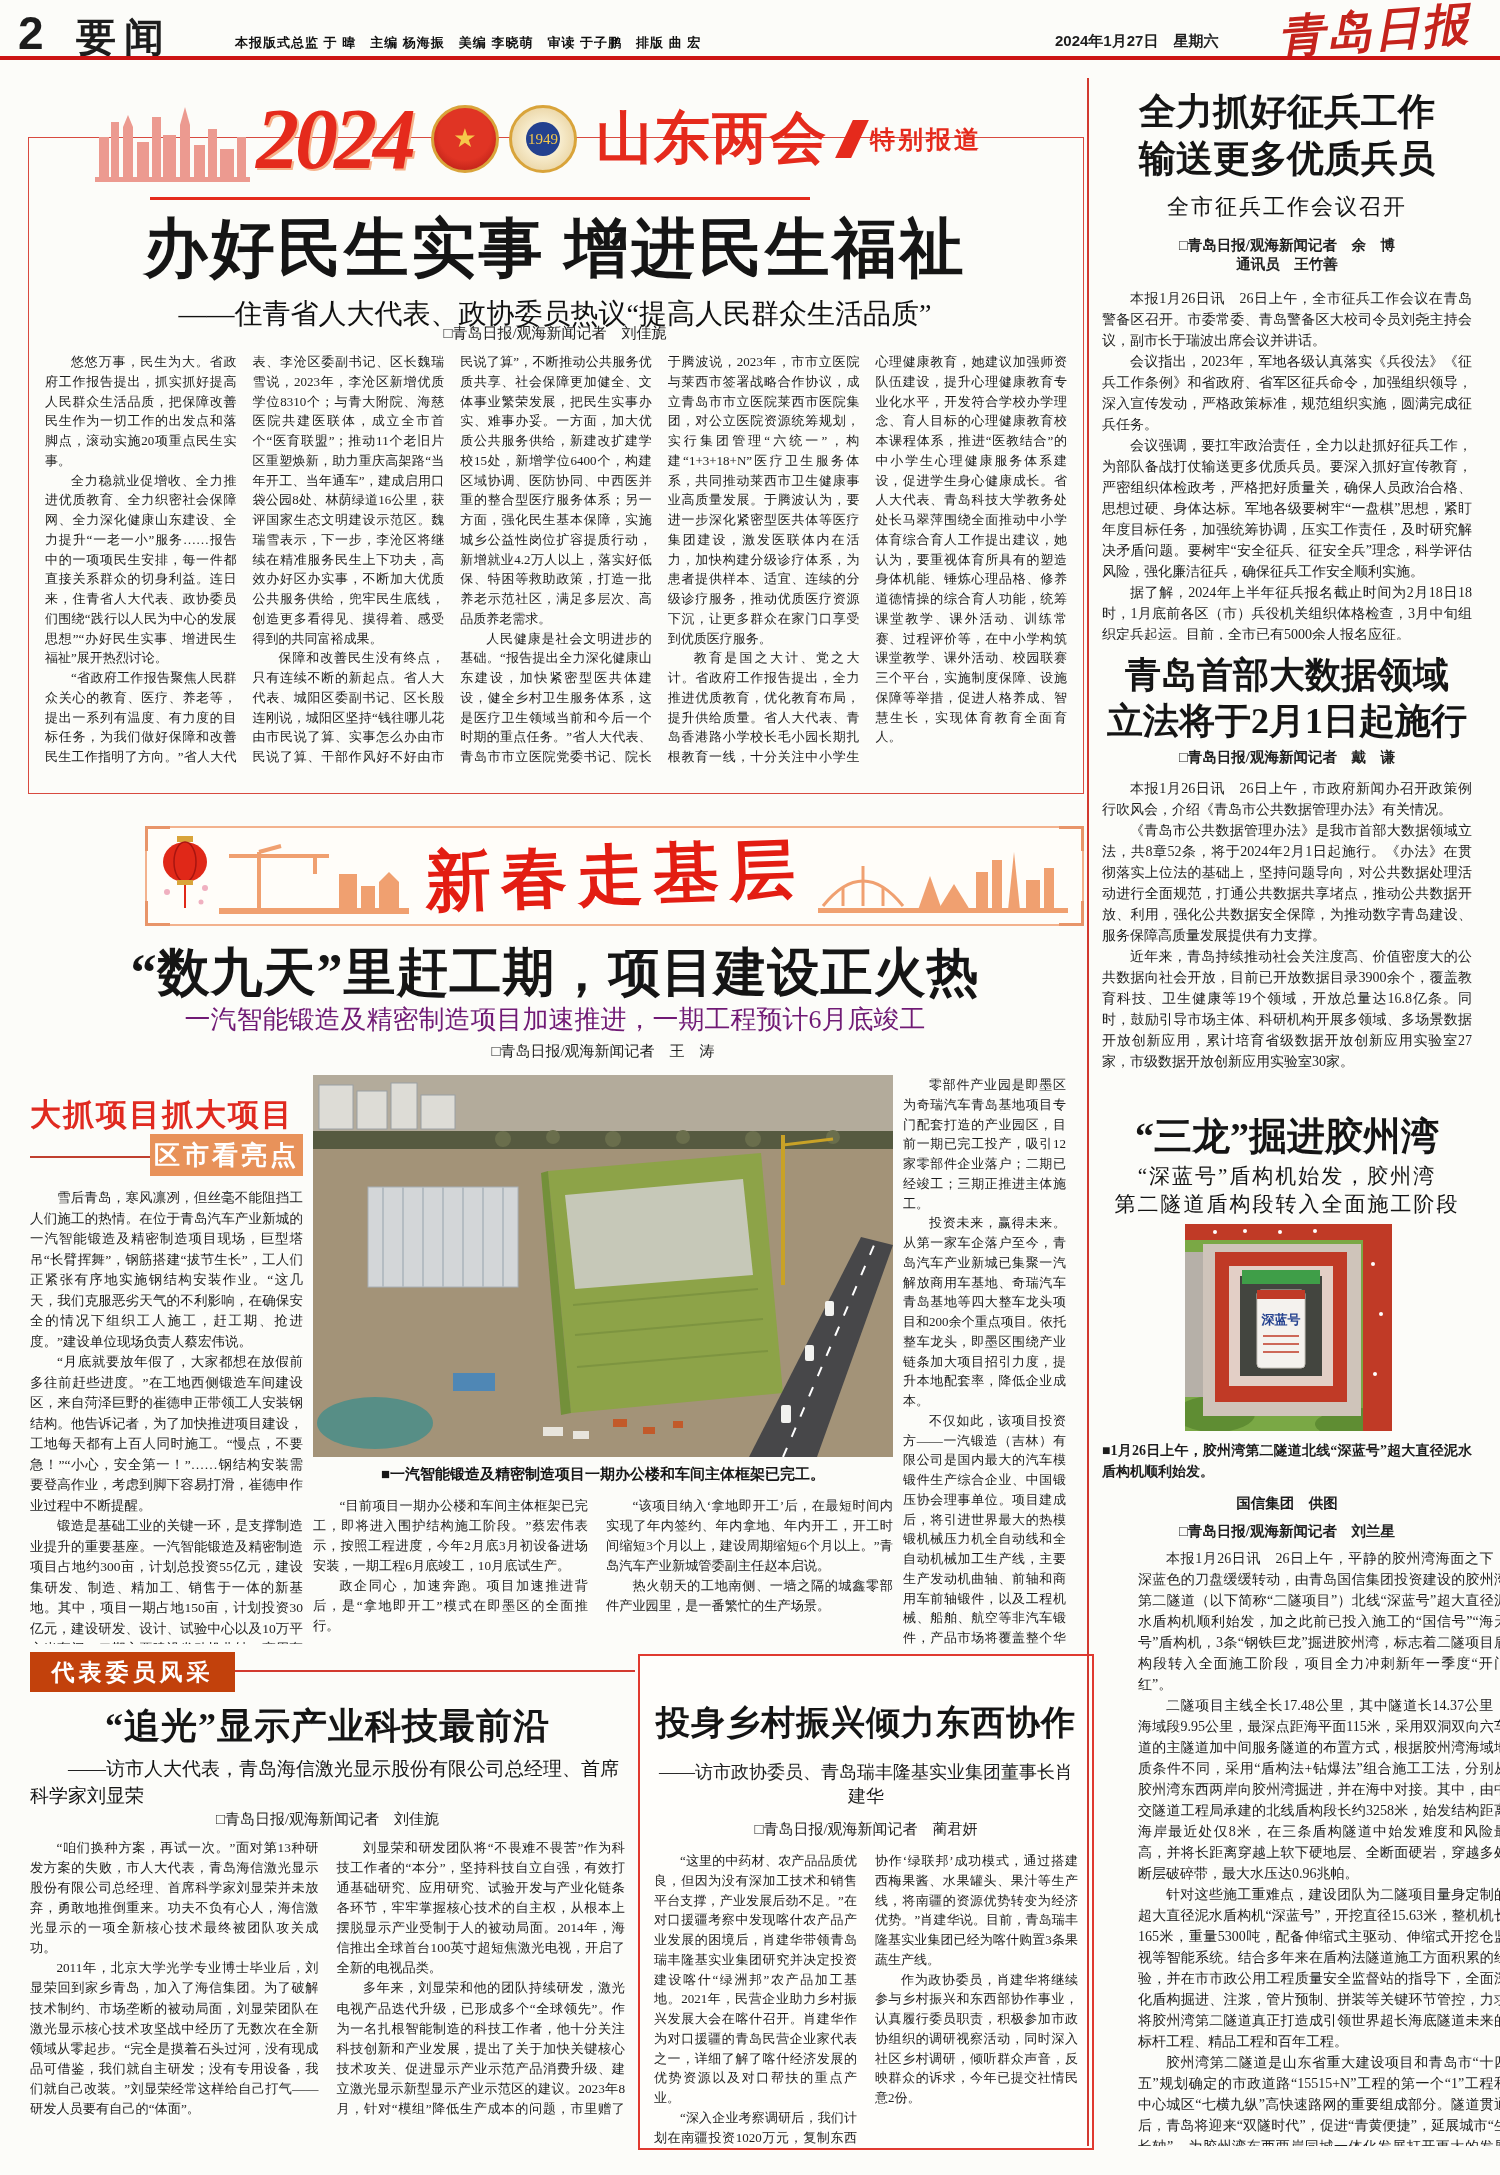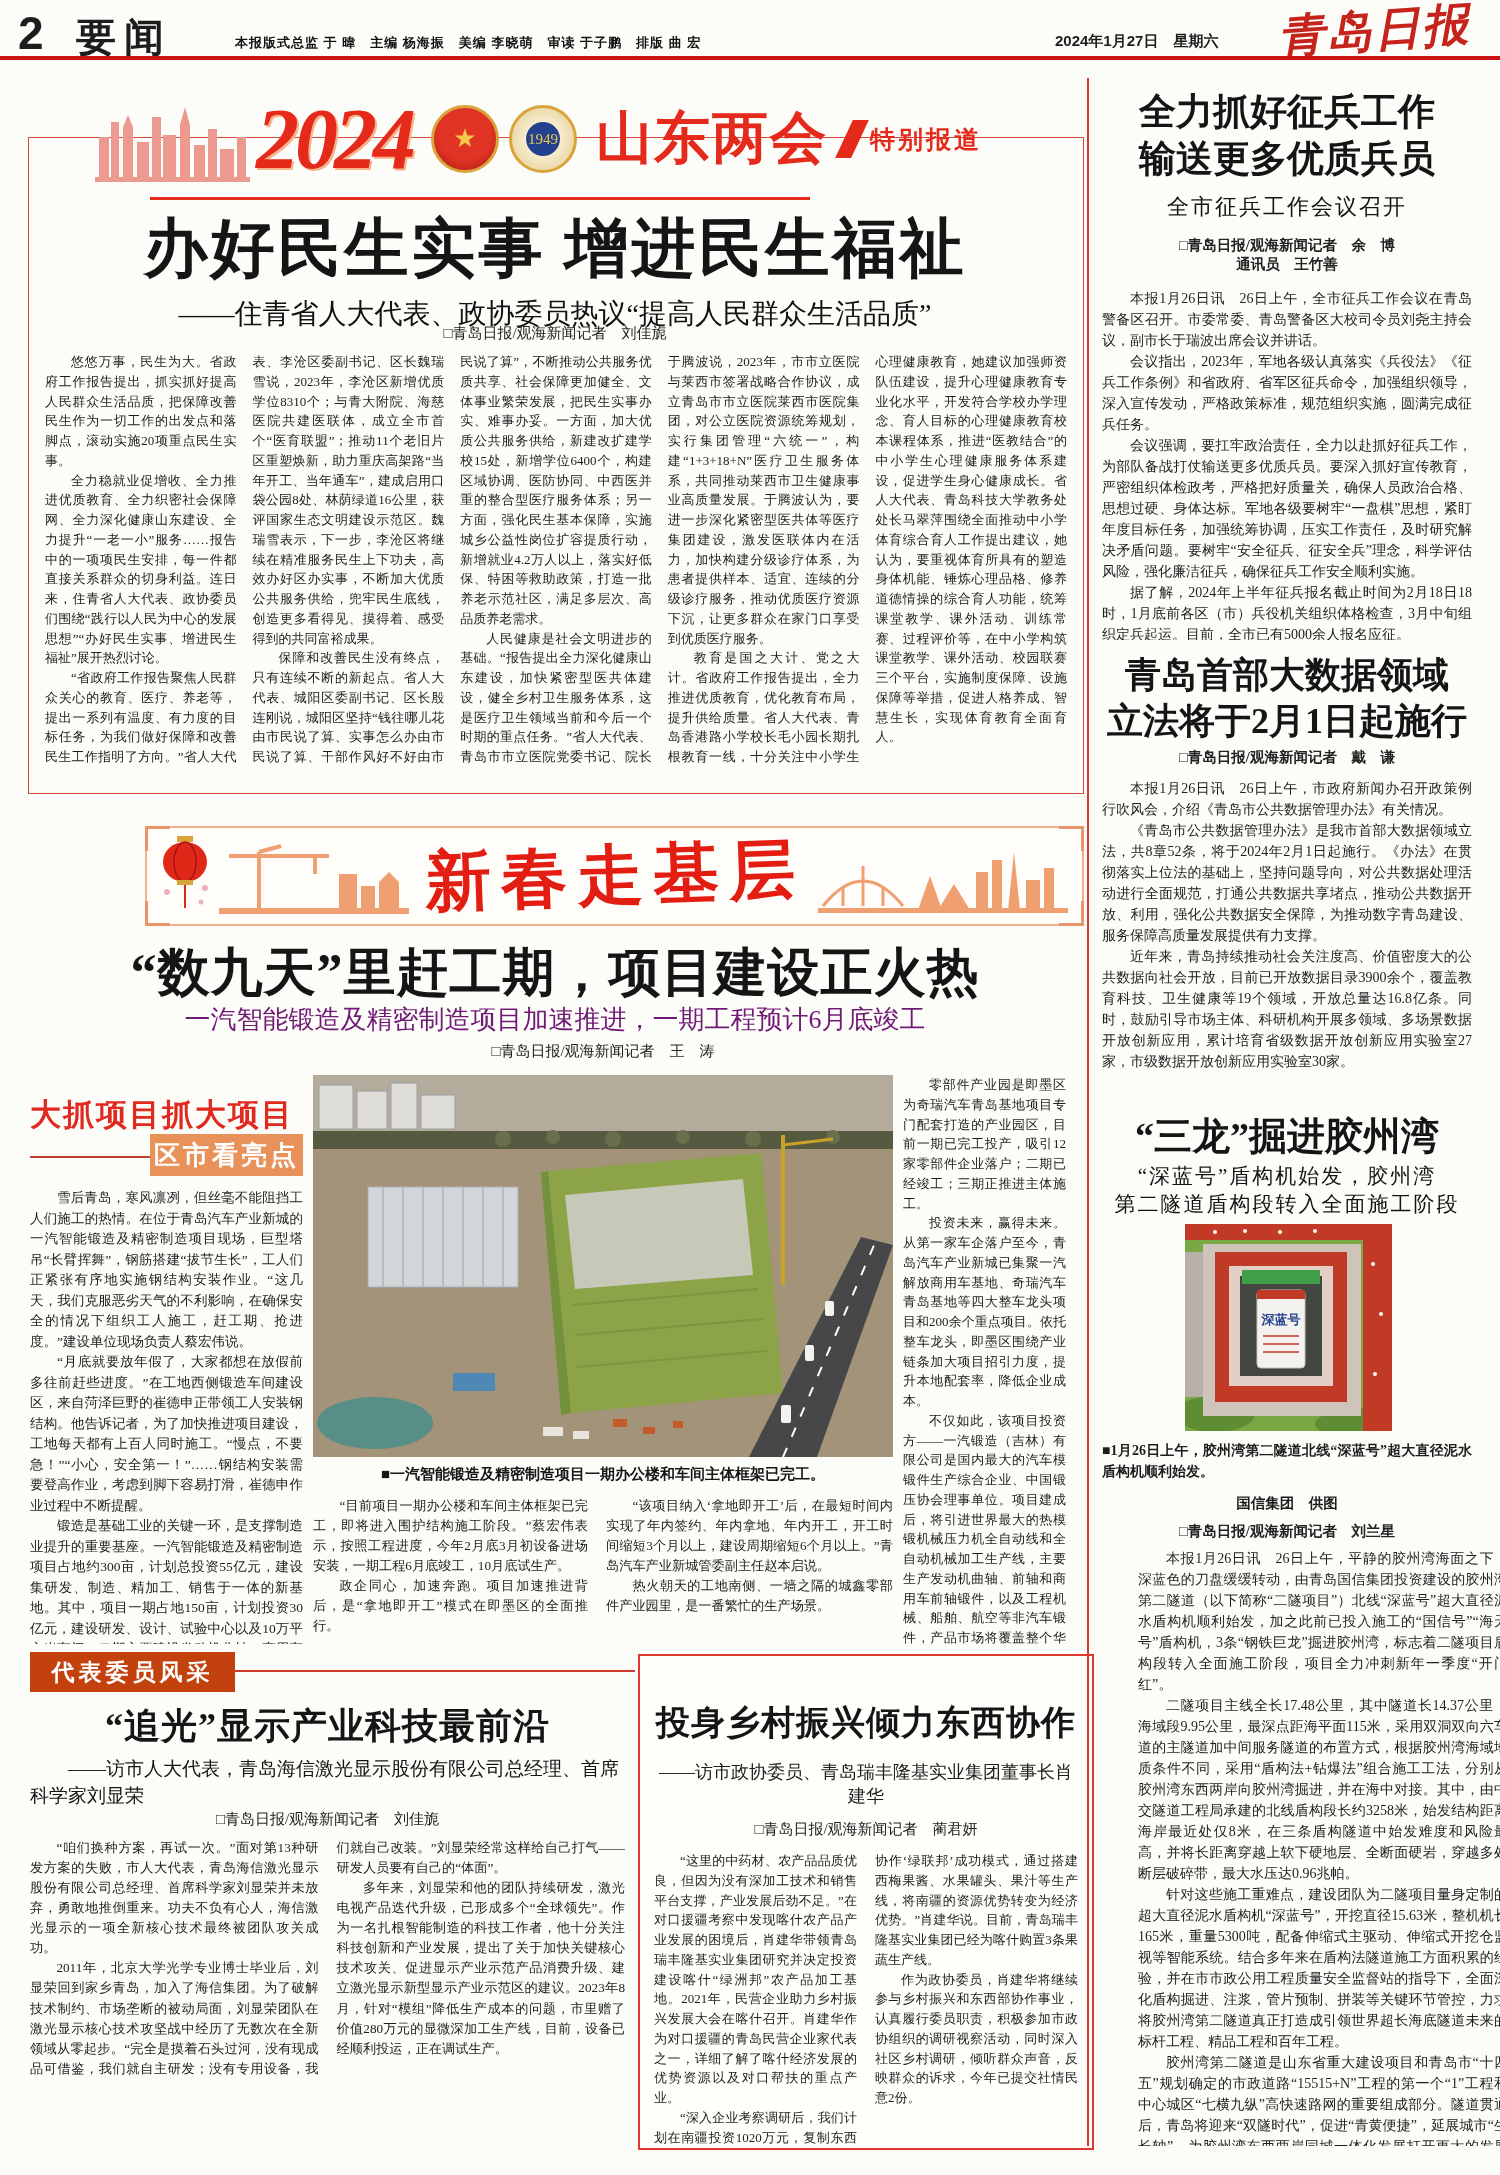--- a/index.html
+++ b/index.html
@@ -255,20 +255,21 @@
 
   <div class="abs" style="left:235px;top:1670px;width:400px;height:2px;background:#d23a30;"></div>
   <div class="abs replabel" style="left:30px;top:1652px;width:205px;height:40px;">代表委员风采</div>
 
   <div class="abs h3" style="left:30px;top:1702px;width:595px;">“追光”显示产业科技最前沿</div>
   <div class="abs h3sub" style="left:30px;top:1756px;width:595px;">——访市人大代表，青岛海信激光显示股份有限公司总经理、首席科学家刘显荣</div>
   <div class="abs byline" style="left:30px;top:1810px;width:595px;">□青岛日报/观海新闻记者　刘佳旎</div>
   <div class="abs bodytxt cols2" style="left:30px;top:1838px;width:595px;height:306px;font-size:13.2px;">
       <p class="para">“咱们换种方案，再试一次。”面对第13种研发方案的失败，市人大代表，青岛海信激光显示股份有限公司总经理、首席科学家刘显荣并未放弃，勇敢地推倒重来。功夫不负有心人，海信激光显示的一项全新核心技术最终被团队攻关成功。</p>
       <p class="para">2011年，北京大学光学专业博士毕业后，刘显荣回到家乡青岛，加入了海信集团。为了破解技术制约、市场垄断的被动局面，刘显荣团队在激光显示核心技术攻坚战中经历了无数次在全新领域从零起步。“完全是摸着石头过河，没有现成品可借鉴，我们就自主研发；没有专用设备，我们就自己改装。”刘显荣经常这样给自己打气——研发人员要有自己的“体面”。</p>
+      <p class="para">刘显荣和研发团队将“不畏难不畏苦”作为科技工作者的“本分”，坚持科技自立自强，有效打通基础研究、应用研究、试验开发与产业化链条各环节，牢牢掌握核心技术的自主权，从根本上摆脱显示产业受制于人的被动局面。2014年，海信推出全球首台100英寸超短焦激光电视，开启了全新的电视品类。</p>
       <p class="para">多年来，刘显荣和他的团队持续研发，激光电视产品迭代升级，已形成多个“全球领先”。作为一名扎根智能制造的科技工作者，他十分关注科技创新和产业发展，提出了关于加快关键核心技术攻关、促进显示产业示范产品消费升级、建立激光显示新型显示产业示范区的建议。2023年8月，针对“模组”降低生产成本的问题，市里赠了价值280万元的显微深加工生产线，目前，设备已经顺利投运，正在调试生产。</p>
     </div>
 
   <div class="abs a2box" style="left:638px;top:1654px;width:452px;height:492px;">
     <div class="h3" style="margin-top:44px;font-size:34px;">投身乡村振兴倾力东西协作</div>
     <div style="font-size:18px;text-align:center;margin-top:14px;padding:0 16px;">——访市政协委员、青岛瑞丰隆基实业集团董事长肖建华</div>
     <div class="byline" style="margin-top:12px;">□青岛日报/观海新闻记者　蔺君妍</div>
     <div class="bodytxt cols2" style="margin:12px 14px 8px 14px;height:300px;font-size:13px;">
         <p class="para">“这里的中药材、农产品品质优良，但因为没有深加工技术和销售平台支撑，产业发展后劲不足。”在对口援疆考察中发现喀什农产品产业发展的困境后，肖建华带领青岛瑞丰隆基实业集团研究并决定投资建设喀什“绿洲邦”农产品加工基地。2021年，民营企业助力乡村振兴发展大会在喀什召开。肖建华作为对口援疆的青岛民营企业家代表之一，详细了解了喀什经济发展的优势资源以及对口帮扶的重点产业。</p>
         <p class="para">“深入企业考察调研后，我们计划在南疆投资1020万元，复制东西协作‘绿联邦’成功模式，通过搭建西梅果酱、水果罐头、果汁等生产线，将南疆的资源优势转变为经济优势。”肖建华说。目前，青岛瑞丰隆基实业集团已经为喀什购置3条果蔬生产线。</p>

